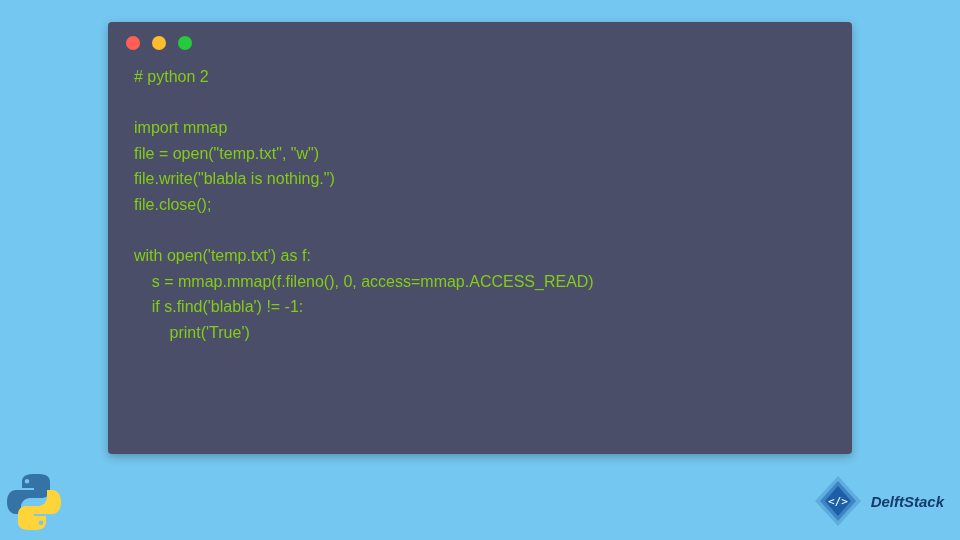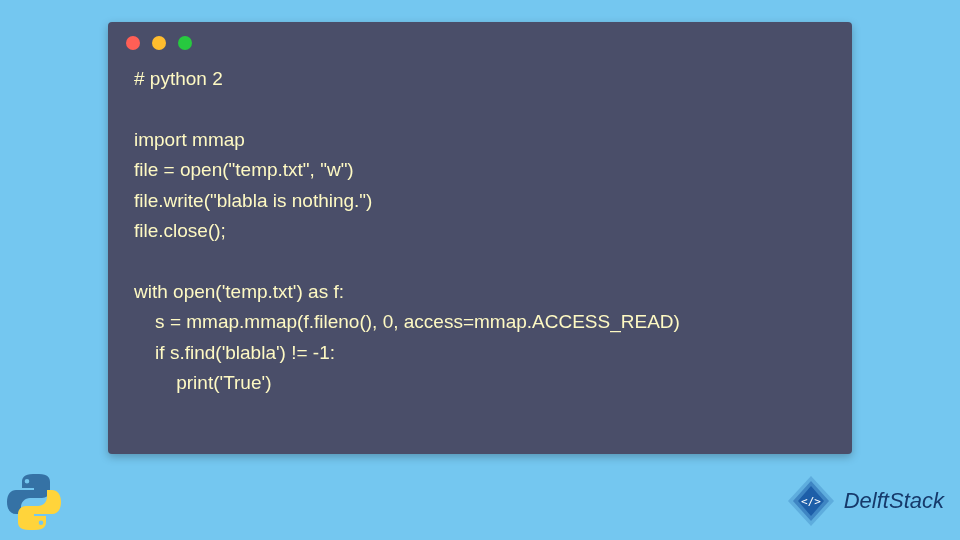--- a/index.html
+++ b/index.html
@@ -26,45 +26,45 @@
     padding: 14px 18px 6px 18px;
   }
   .dot {
     width: 14px; height: 14px; border-radius: 50%;
   }
   .dot.red { background: #ff5f56; }
   .dot.yellow { background: #ffbd2e; }
   .dot.green { background: #27c93f; }
   .code {
     padding: 8px 26px 20px 26px;
-    font-size: 19px;
+    font-size: 16px;
     line-height: 1.6;
     white-space: pre;
     font-family: Arial, Helvetica, sans-serif;
-    color: #fef9c3;
+    color: #84cc16;
   }
   .python-logo {
     position: absolute;
     left: 2px;
     bottom: 6px;
     width: 64px;
     height: 64px;
   }
   .brand {
     position: absolute;
     right: 16px;
     bottom: 12px;
     display: flex;
     align-items: center;
     gap: 6px;
   }
   .brand-text {
     color: #163a6b;
-    font-weight: 400;
-    font-size: 22px;
+    font-weight: 700;
+    font-size: 15px;
     font-style: italic;
   }
   .brand-icon {
     width: 54px;
     height: 54px;
   }
 </style>
 </head>
 <body>
 

